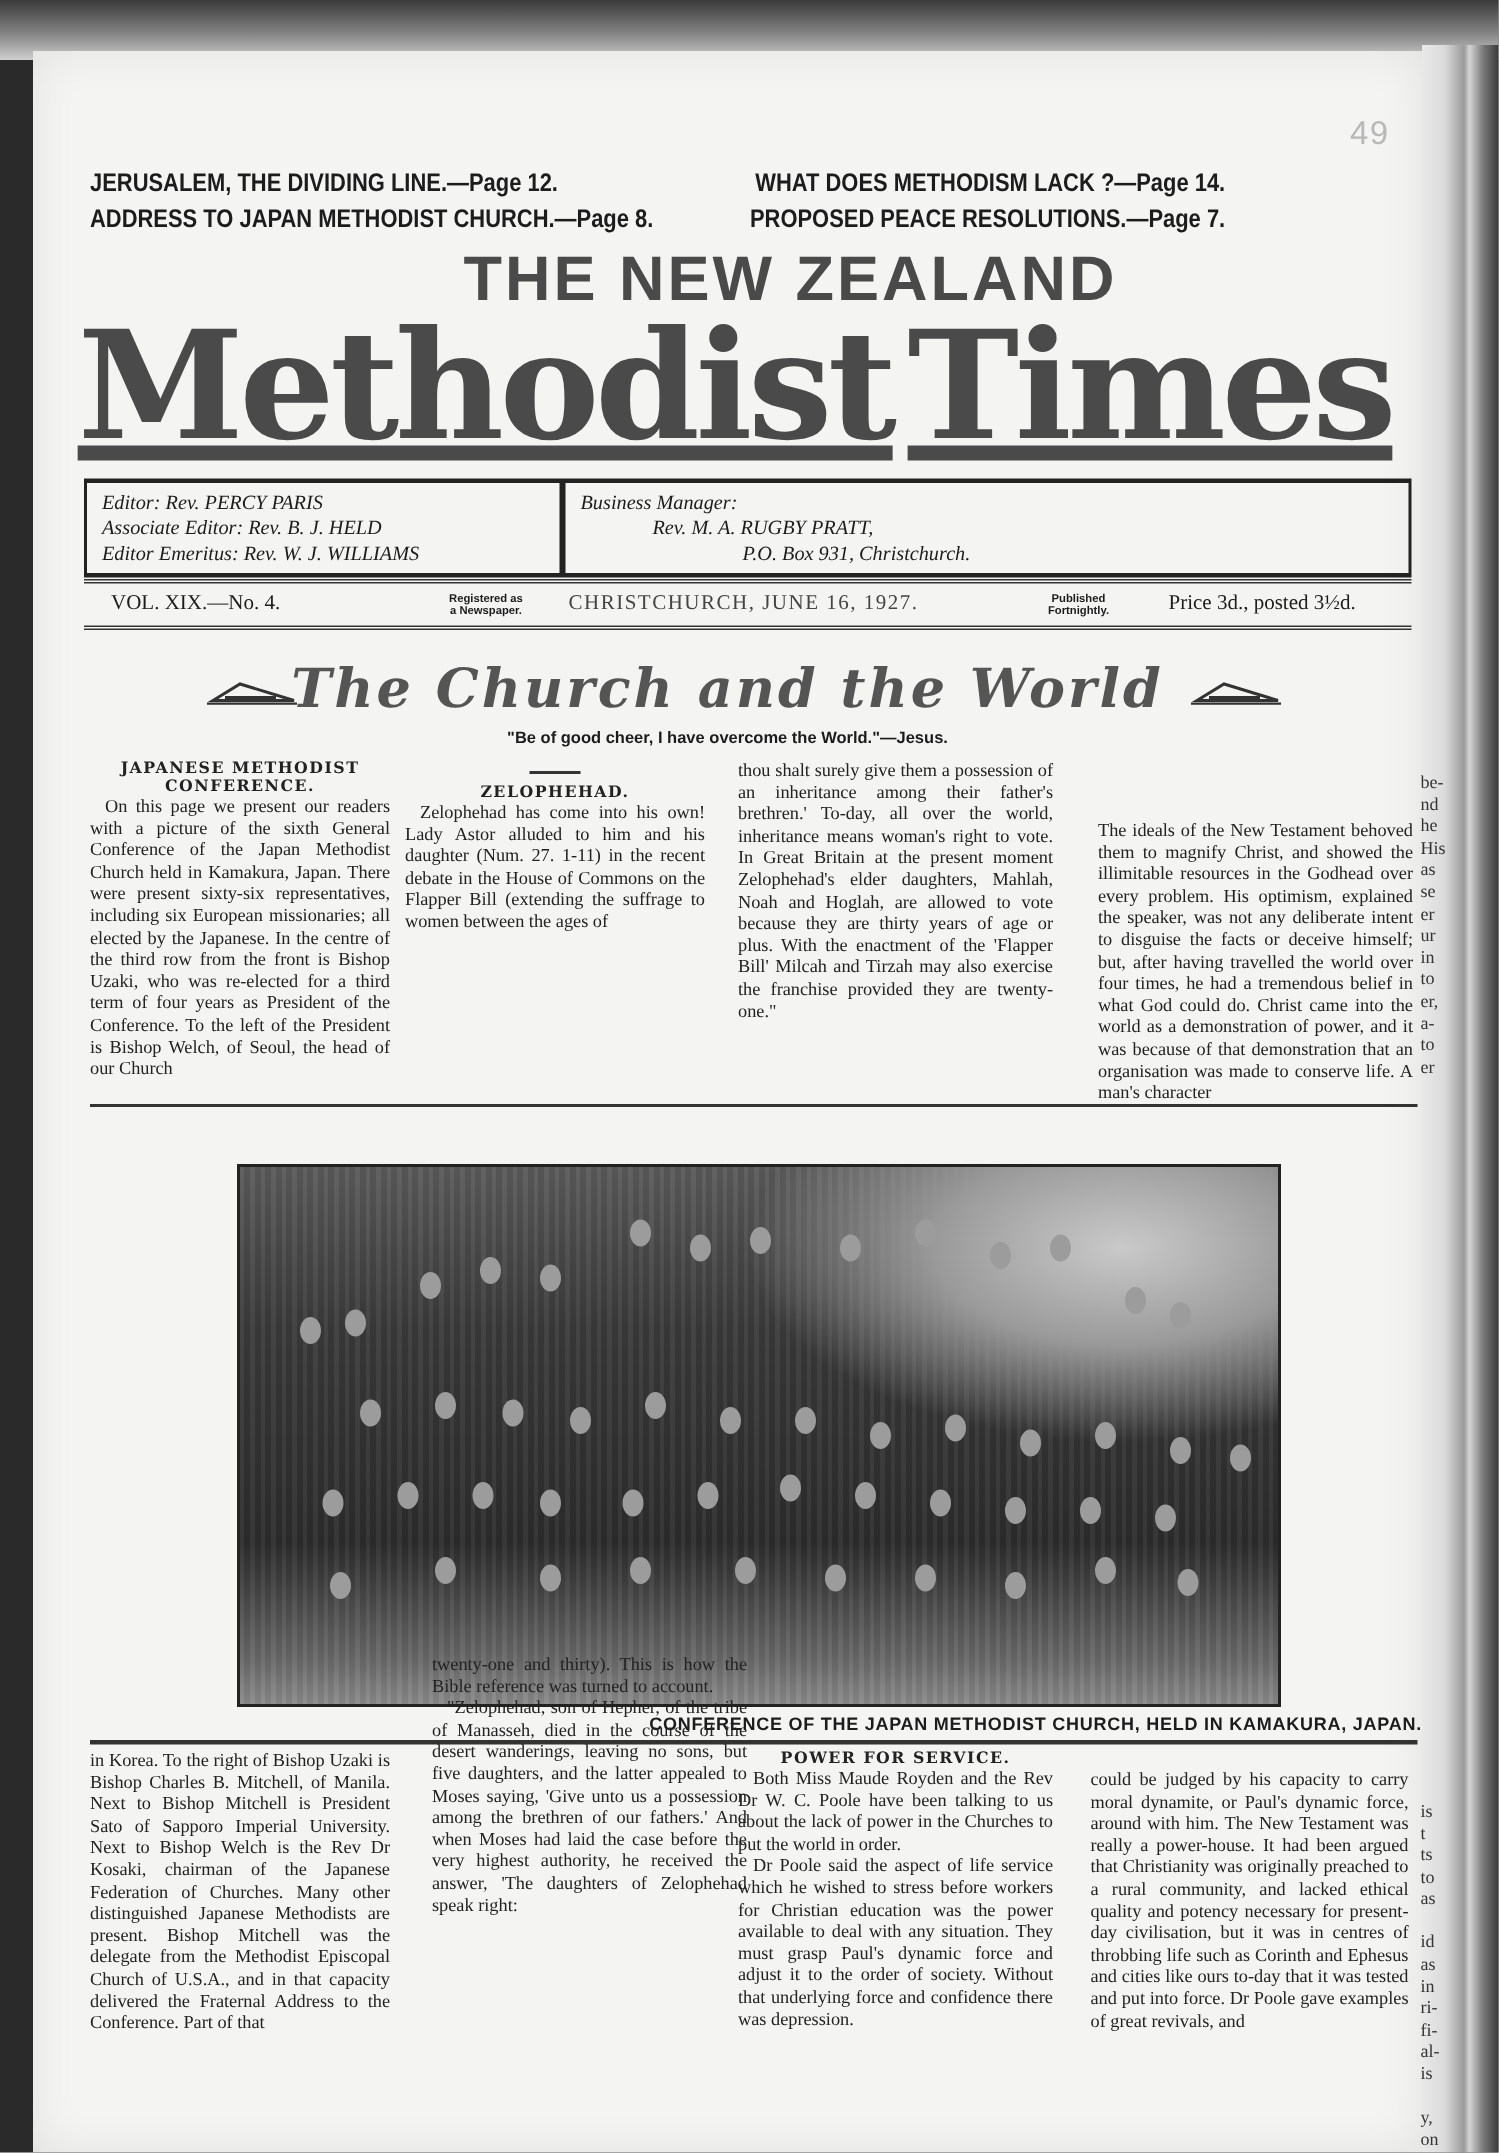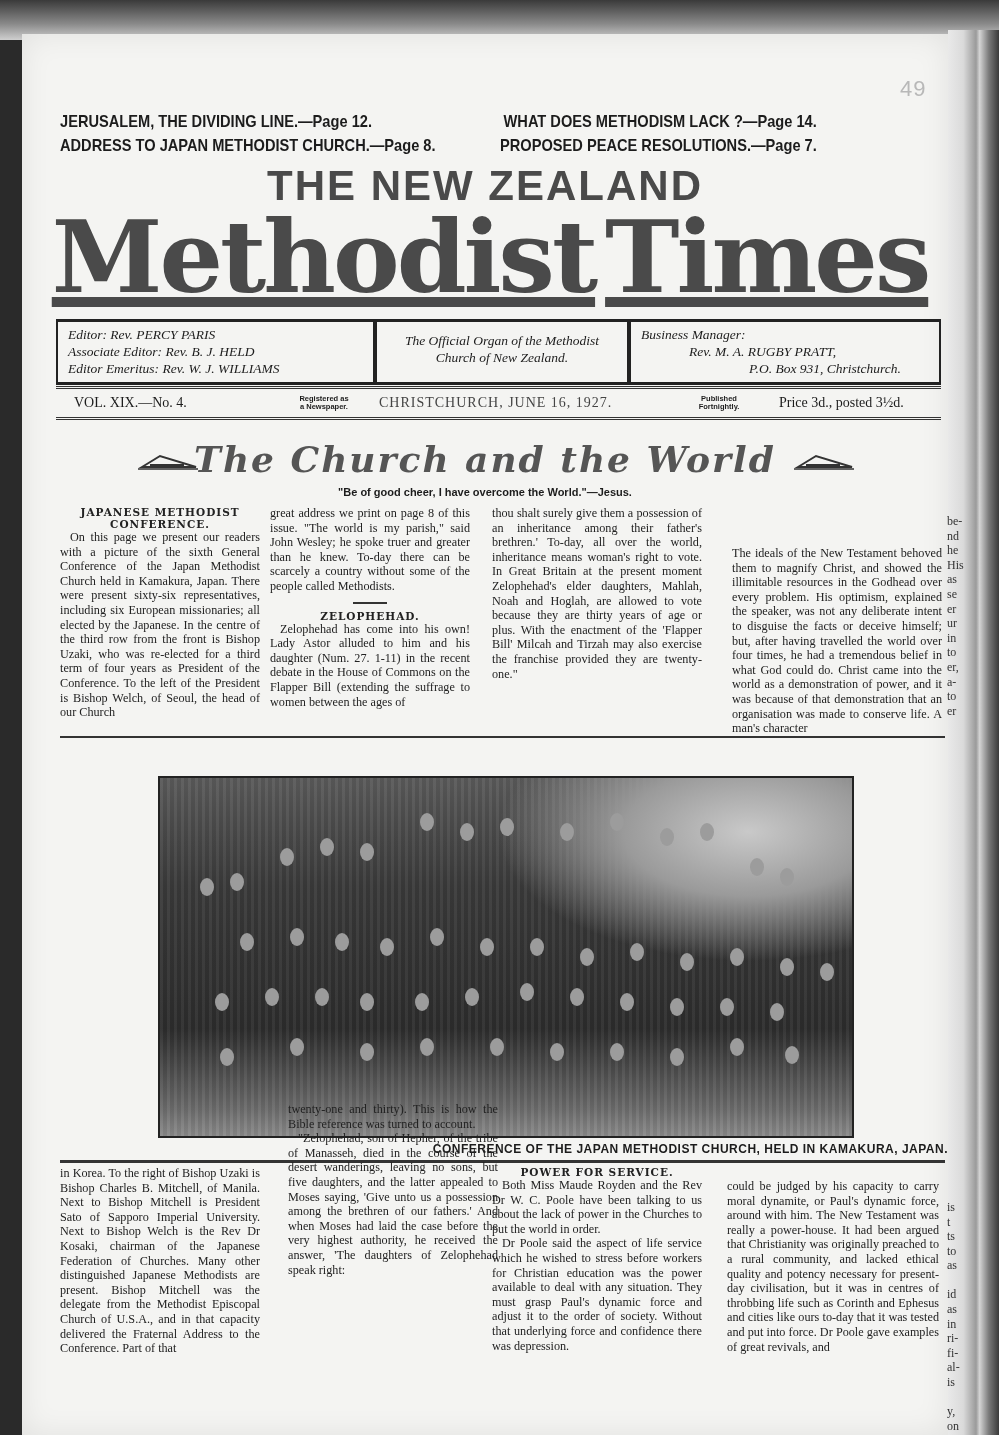--- a/index.html
+++ b/index.html
@@ -34,21 +34,21 @@
     position:absolute; left:38px; top:76px; width:880px;
     font-family:"Liberation Sans", sans-serif; font-weight:bold;
     font-size:17px; line-height:24px; transform:scaleX(0.86); transform-origin:left top;
   }
   .teasers .row { display:flex; }
   .teasers .l { width:540px; white-space:nowrap; }
   .teasers .r { white-space:nowrap; }
   .masthead-sub {
     position:absolute; left:0; top:128px; width:926px; text-align:center;
     font-family:"Liberation Sans", sans-serif; font-weight:bold; font-size:42px;
-    color:#4a4a4a; letter-spacing:2px;
+    color:#4a4a4a; letter-spacing:2px;padding-left:42px;
   }
   .masthead {
     position:absolute; left:18px; top:168px; width:900px; text-align:center;
     font-family:"DejaVu Serif", serif; font-weight:bold; font-size:100px;
     line-height:110px; color:#4a4a4a; letter-spacing:-3px; white-space:nowrap;text-decoration:underline;
   }
   .masthead .t { margin-left:10px; }
   .infobox {
     position:absolute; left:34px; top:285px; width:885px; height:60px;
     border-top:3px solid #222; border-bottom:3px solid #222;
@@ -137,24 +137,20 @@
   <div class="masthead-sub">THE NEW ZEALAND</div>
   <div class="masthead">
     <span>Methodist</span><span class="t">Times</span>
   </div>
 
   <div class="infobox">
     <div class="cell c1">
       <div>Editor: Rev. PERCY PARIS</div>
       <div>Associate Editor: Rev. B. J. HELD</div>
       <div>Editor Emeritus: Rev. W. J. WILLIAMS</div>
-    </div>
-    <div class="cell c2">
-      <div>The Official Organ of the Methodist</div>
-      <div>Church of New Zealand.</div>
     </div>
     <div class="cell c3">
       <div>Business Manager:</div>
       <div class="indent">Rev. M. A. RUGBY PRATT,</div>
       <div class="indent2">P.O. Box 931, Christchurch.</div>
     </div>
   </div>
 
   <div class="dateline">
     <span class="vol">VOL. XIX.—No. 4.</span>
@@ -181,21 +177,20 @@
     <line x1="12" y1="11" x2="46" y2="11" stroke="#333" stroke-width="2"></line>
     <line x1="0" y1="15" x2="60" y2="15" stroke="#333" stroke-width="1.5"></line>
   </svg>
   <div class="motto">"Be of good cheer, I have overcome the World."—Jesus.</div>
 
   <div class="col" style="left:38px; top:472px; width:200px;">
     <h3>JAPANESE METHODIST CONFERENCE.</h3>
     <p>On this page we present our readers with a picture of the sixth General Conference of the Japan Methodist Church held in Kamakura, Japan. There were present sixty-six representatives, including six European missionaries; all elected by the Japanese. In the centre of the third row from the front is Bishop Uzaki, who was re-elected for a third term of four years as President of the Conference. To the left of the President is Bishop Welch, of Seoul, the head of our Church</p>
   </div>
   <div class="col" style="left:248px; top:472px; width:200px;">
-    <p class="noind">great address we print on page 8 of this issue. "The world is my parish," said John Wesley; he spoke truer and greater than he knew. To-day there can be scarcely a country without some of the people called Methodists.</p>
     <div class="rule"></div>
     <h3>ZELOPHEHAD.</h3>
     <p>Zelophehad has come into his own! Lady Astor alluded to him and his daughter (Num. 27. 1-11) in the recent debate in the House of Commons on the Flapper Bill (extending the suffrage to women between the ages of</p>
     </div>
   <div class="col" style="left:470px; top:472px; width:210px;">
     <p class="noind">thou shalt surely give them a possession of an inheritance among their father's brethren.' To-day, all over the world, inheritance means woman's right to vote. In Great Britain at the present moment Zelophehad's elder daughters, Mahlah, Noah and Hoglah, are allowed to vote because they are thirty years of age or plus. With the enactment of the 'Flapper Bill' Milcah and Tirzah may also exercise the franchise provided they are twenty-one."</p>
   </div>
   <div class="col" style="left:710px; top:512px; width:210px;">
     <p class="noind">The ideals of the New Testament behoved them to magnify Christ, and showed the illimitable resources in the Godhead over every problem. His optimism, explained the speaker, was not any deliberate intent to disguise the facts or deceive himself; but, after having travelled the world over four times, he had a tremendous belief in what God could do. Christ came into the world as a demonstration of power, and it was because of that demonstration that an organisation was made to conserve life. A man's character</p>
   </div>

